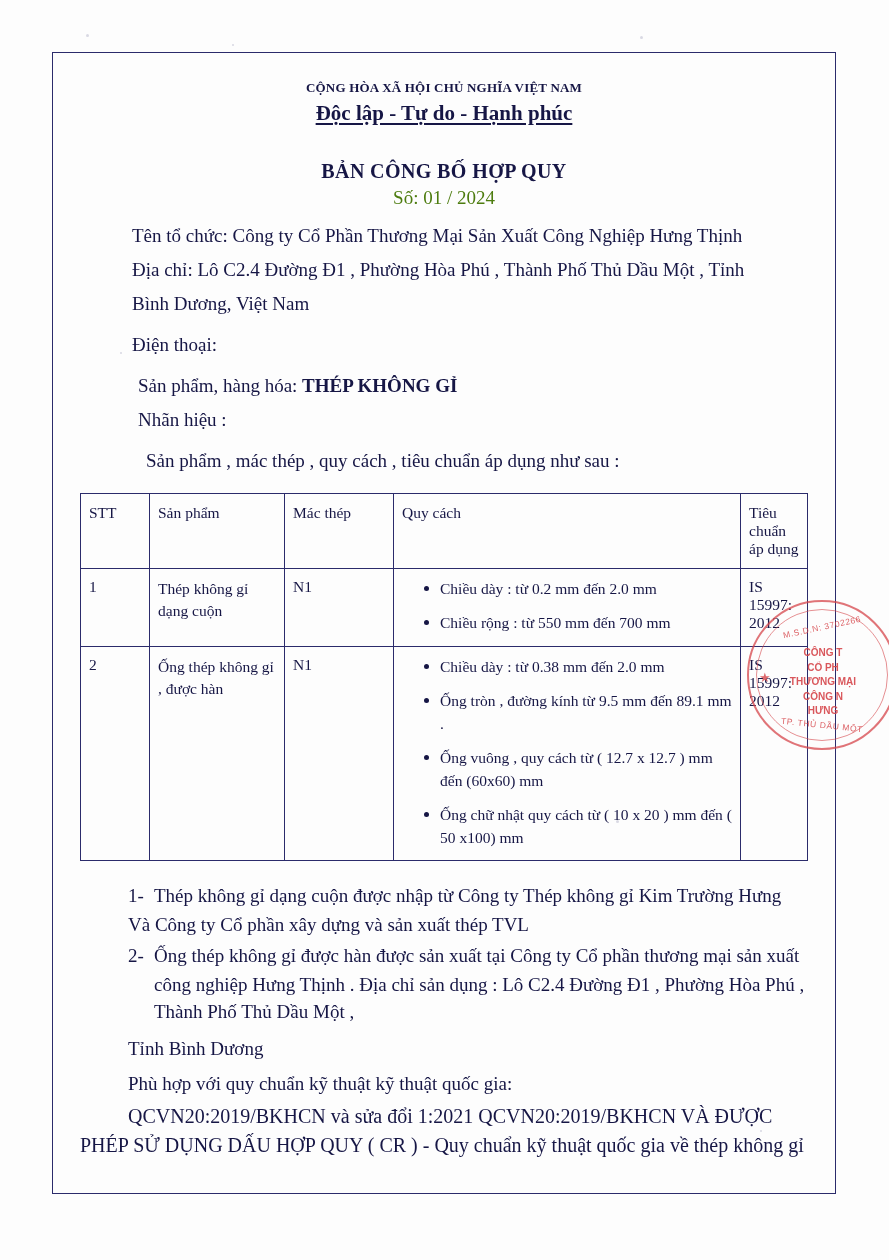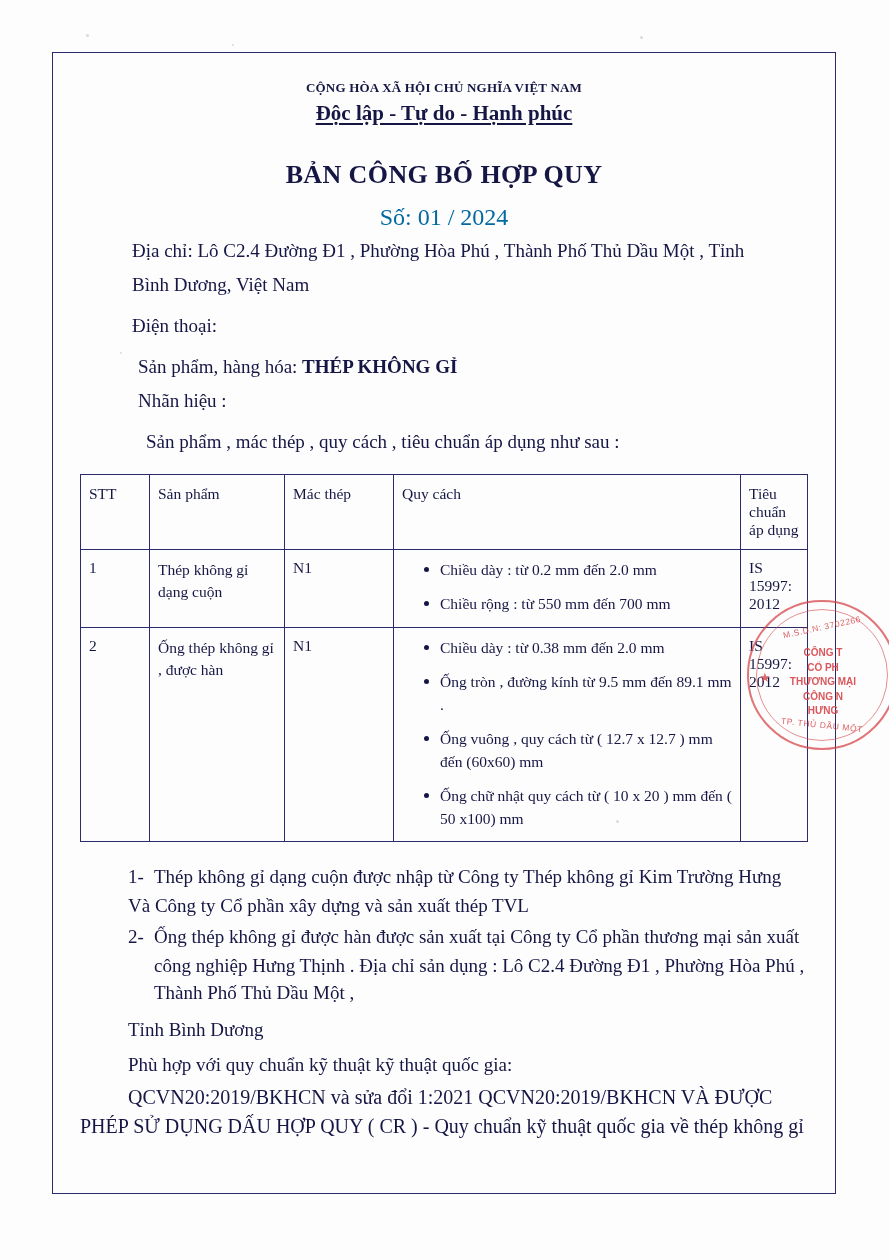--- a/index.html
+++ b/index.html
@@ -53,30 +53,30 @@
     font-size: 21px;
     font-weight: bold;
     color: #161645;
     margin-top: 5px;
   }
   .motto span.u {
     text-decoration: underline;
     text-underline-offset: 3px;
   }
   .title {
-    font-size: 26px;
+    font-size: 20px;
     font-weight: bold;
     color: #161645;
     margin-top: 34px;
     letter-spacing: 0.4px;
   }
   .docnum {
-    font-size: 24px;
-    margin-top: 14px;
-    color: #0369a1;
+    font-size: 19px;
+    margin-top: 4px;
+    color: #4d7c0f;
   }
 
   .para {
     font-size: 19px;
     line-height: 1.42;
     color: #161645;
     margin-top: 14px;
   }
   .p-ind { padding-left: 52px; }
   .p-ind2 { padding-left: 58px; }
@@ -237,20 +237,21 @@
   <div class="doc-border"></div>
 
   <div class="content">
 
     <div class="center nation">CỘNG HÒA XÃ HỘI CHỦ NGHĨA VIỆT NAM</div>
     <div class="center motto"><span class="u">Độc lập - Tự do - Hạnh phúc</span></div>
 
     <div class="center title">BẢN CÔNG BỐ HỢP QUY</div>
     <div class="center docnum">Số: 01 / 2024</div>
 
+    <div class="para p-ind">Tên tổ chức: Công ty Cổ Phần Thương Mại Sản Xuất Công Nghiệp Hưng Thịnh</div>
     <div class="para p-ind tight">Địa chỉ: Lô C2.4 Đường Đ1 , Phường Hòa Phú , Thành Phố Thủ Dầu Một , Tỉnh</div>
     <div class="para p-ind tight">Bình Dương, Việt Nam</div>
     <div class="para p-ind">Điện thoại:</div>
 
     <div class="para p-ind2"><span>Sản phẩm, hàng hóa: </span><span class="bold">THÉP KHÔNG GỈ</span></div>
     <div class="para p-ind2 tight">Nhãn hiệu :</div>
 
     <div class="para p-ind3">Sản phẩm , mác thép , quy cách , tiêu chuẩn áp dụng như sau :</div>
 
     <table class="spec">

